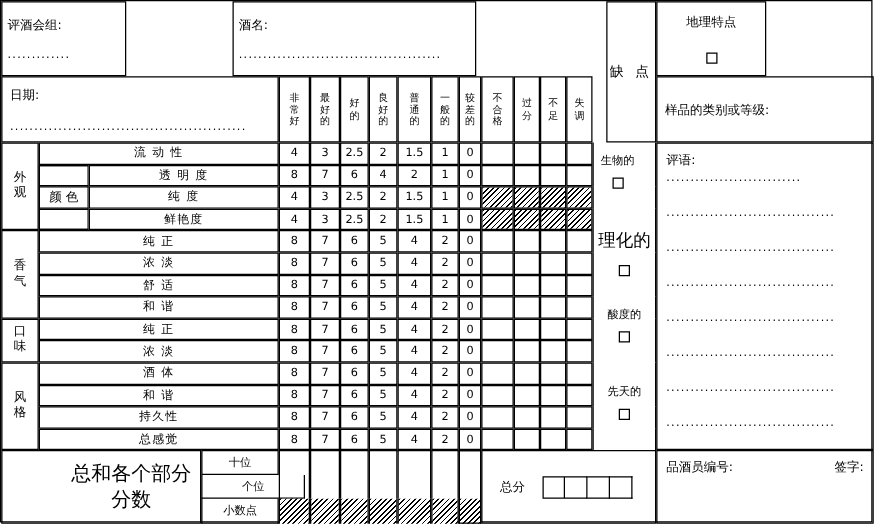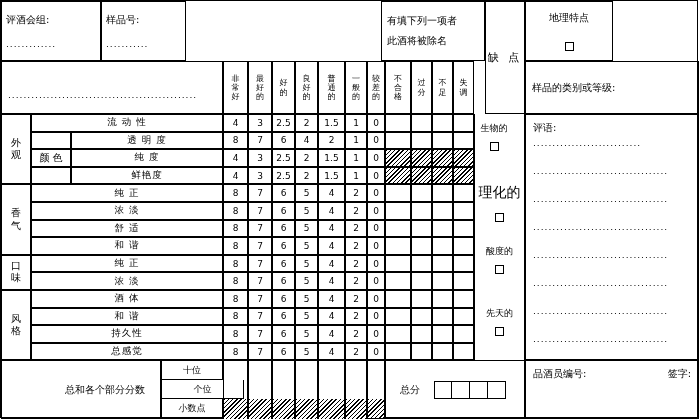--- a/index.html
+++ b/index.html
@@ -34,41 +34,38 @@
 </head>
 <body>
 
 <div class="sheet">
 
   <div class="bx col" style="left:0px;top:0px;width:100px;height:60px;padding:3px 4px;">
     <div class="t10">评酒会组:</div>
     <div class="dots" style="margin-top:12px;">.............</div>
   </div>
 
-  <div class="bx col" style="left:100px;top:0px;width:85px;height:60px;padding:3px 4px;">
-    <div class="t10">样品号:</div>
-    <div class="dots" style="margin-top:12px;">...........</div>
-  </div>
-
-
-  <div class="bx col" style="left:380px;top:0px;width:104px;height:60px;padding:4px 5px;">
-    <div class="t10" style="margin-bottom:6px;">有填下列一项者</div>
-    <div class="t10">此酒将被除名</div>
-  </div>
+
+  <div class="bx col" style="left:185px;top:0px;width:195px;height:60px;padding:3px 4px;">
+    <div class="t10">酒名:</div>
+    <div class="dots" style="margin-top:12px;">..........................................</div>
+  </div>
+
 
   <div class="bx col ctr" style="left:524px;top:0px;width:88px;height:60px;">
     <div class="t10" style="margin-top:4px;">地理特点</div>
     <div style="margin-top:11px;"><span class="chk"></span></div>
   </div>
 
   <div class="bx ctr" style="left:484px;top:0px;width:40px;height:113px;">
     <span class="t11 sp">缺 点</span>
   </div>
 
   <div class="bx col" style="left:0px;top:60px;width:222px;height:53px;padding:5px 6px;">
+    <div class="t10">日期:</div>
     <div class="dots" style="margin-top:14px;">.................................................</div>
   </div>
 
   <div id="score-head">
       <div class="bx col ctr" style="left:222px;top:60px;width:25px;height:53px;font-size:8px;line-height:1.15;">
         <div>非</div>
         <div>常</div>
         <div>好</div>
       </div>
       <div class="bx col ctr" style="left:247px;top:60px;width:24px;height:53px;font-size:8px;line-height:1.15;">
@@ -363,21 +360,21 @@
         <div>酸度的</div>
                  <div style="margin-top:7px;"><span class="chk"></span></div>
       </div>
       <div class="bx col" style="left:473px;top:301.8px;width:51px;height:61.60000000000001px;border:none;align-items:center;justify-content:flex-start;padding-top:4px;font-size:9px;">
         <div>先天的</div>
                  <div style="margin-top:7px;"><span class="chk"></span></div>
       </div>
     </div>
 
   <div id="footer">
-      <div class="bx ctr" style="left:0px;top:359.40000000000003px;width:160px;height:58.599999999999966px;font-size:10px;padding-left:48px;">总和各个部分分数</div>
+      <div class="bx ctr" style="left:0px;top:359.40000000000003px;width:160px;height:58.599999999999966px;font-size:16px;padding-left:48px;">总和各个部分分数</div>
       <div class="bx ctr" style="left:160px;top:359.40000000000003px;width:62px;height:19.53333333333332px;font-size:9px;border-top:1px solid #000;">十位</div>
       <div class="bx ctr" style="left:160px;top:378.93333333333334px;width:83px;height:19.53333333333332px;font-size:9px;border-top:none;">个位</div>
       <div class="bx ctr" style="left:160px;top:398.4666666666667px;width:62px;height:19.53333333333332px;font-size:9px;border-top:none;">小数点</div>
       <div class="bx" style="left:222px;top:359.40000000000003px;width:25px;height:19.53333333333332px;border-top:1px solid #000;border-bottom:none;"></div>
       <div class="bx" style="left:222px;top:378.93333333333334px;width:25px;height:19.53333333333332px;border-top:none;border-bottom:none;"></div>
       <div class="bx hatch" style="left:222px;top:398.4666666666667px;width:25px;height:19.53333333333332px;border-top:none;border-bottom:none;"></div>
       <div class="bx" style="left:247px;top:359.40000000000003px;width:24px;height:19.53333333333332px;border-top:1px solid #000;border-bottom:none;"></div>
       <div class="bx" style="left:247px;top:378.93333333333334px;width:24px;height:19.53333333333332px;border-top:none;border-bottom:none;"></div>
       <div class="bx hatch" style="left:247px;top:398.4666666666667px;width:24px;height:19.53333333333332px;border-top:none;border-bottom:none;"></div>
       <div class="bx" style="left:271px;top:359.40000000000003px;width:23px;height:19.53333333333332px;border-top:1px solid #000;border-bottom:none;"></div>

